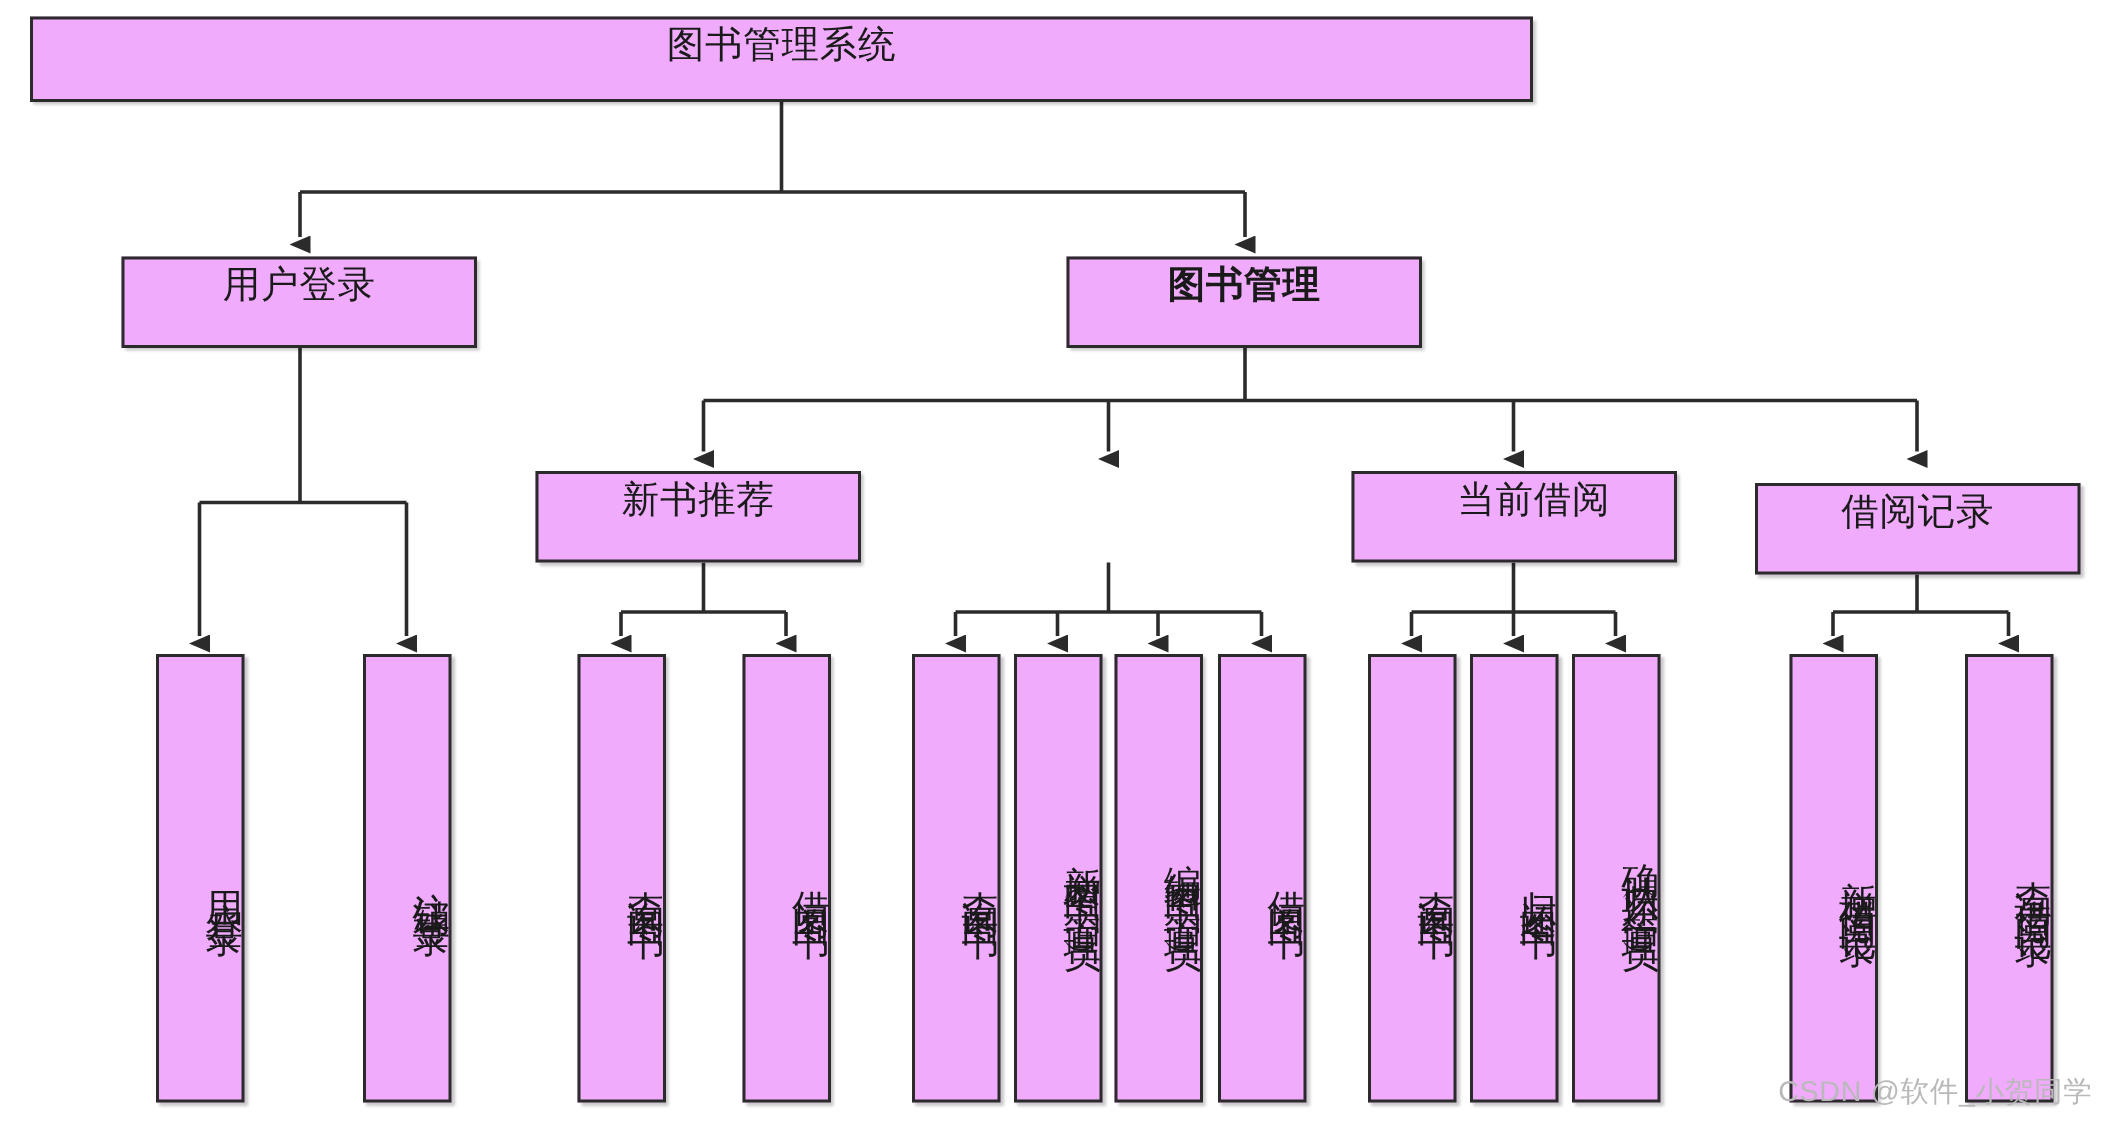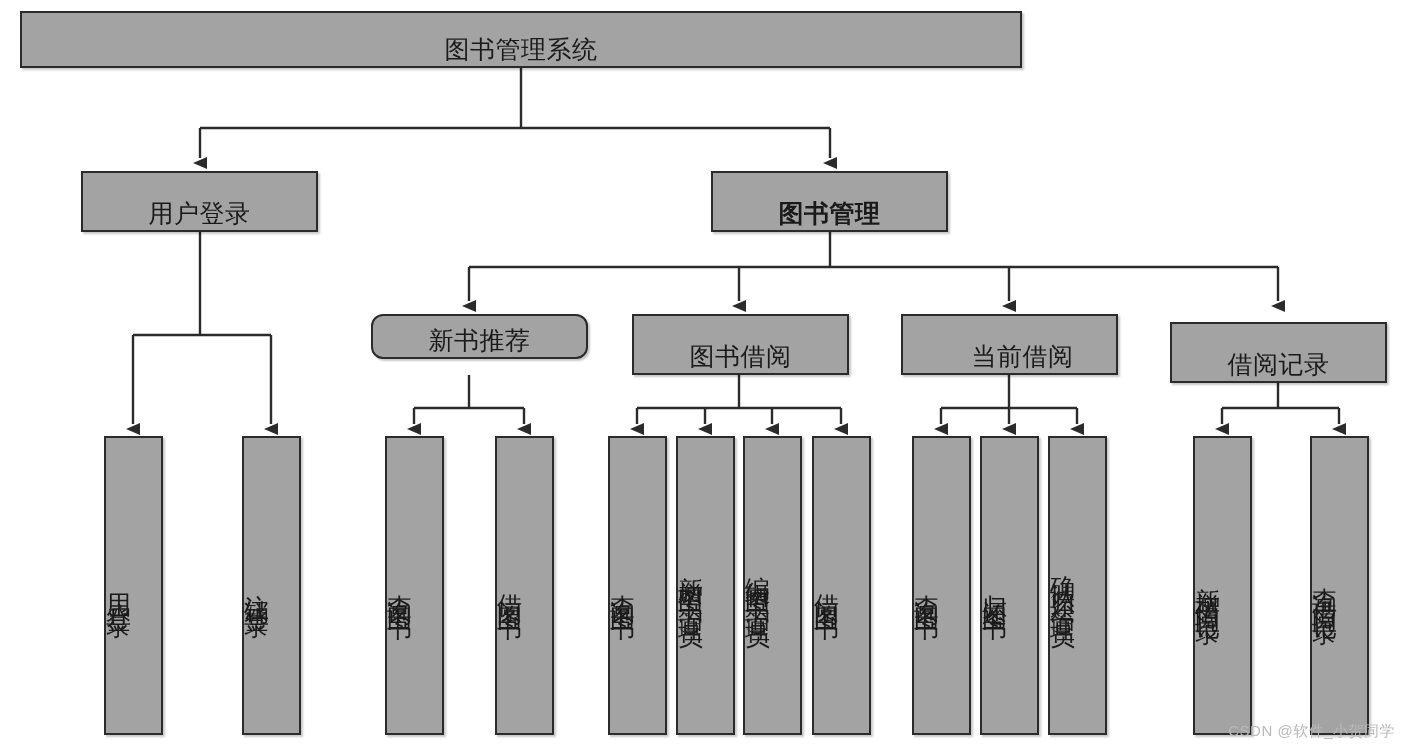--- a/index.html
+++ b/index.html
@@ -21,25 +21,25 @@
     position: absolute;
     left: 0;
     top: 0;
     width: 1405px;
     height: 747px;
     pointer-events: none;
   }
   .node {
     position: absolute;
     box-sizing: border-box;
-    background: #a3a3a3;
+    background: #f0abfc;
     border: 2.4px solid #2b2b2b;
     box-shadow: 2px 2px 2px rgba(0,0,0,0.22);
     display: flex;
-    align-items: flex-end;
+    align-items: flex-start;
     justify-content: center;
     color: #1a1a1a;
   }
   .node.horiz {
     font-size: 25px;
     letter-spacing: 0.5px;
   }
   .node.vert {
     writing-mode: vertical-rl;
     text-orientation: upright;
@@ -51,21 +51,21 @@
   .node.vert .vlabel {
     writing-mode: vertical-rl;
     text-orientation: upright;
     letter-spacing: 7px;
     white-space: nowrap;
   }
   .watermark {
     position: absolute;
     right: 10px;
     bottom: 6px;
-    font-size: 15px;
+    font-size: 19px;
     color: #b9b9b9;
     letter-spacing: 0.5px;
     white-space: nowrap;
   }
 </style>
 </head>
 <body>
 
 <div id="canvas">
 
@@ -123,25 +123,22 @@
     <span>图书管理系统</span>
   </div>
 
   <div class="node horiz" style="left:81px;top:171px;width:237px;height:61px;">
     <span>用户登录</span>
   </div>
   <div class="node horiz" style="left:711px;top:171px;width:237px;height:61px;font-weight:bold;">
     <span>图书管理</span>
   </div>
 
-  <div class="node horiz" style="left:371px;top:314px;width:217px;height:45px;border-radius:12px;">
+  <div class="node horiz" style="left:357px;top:314px;width:217px;height:61px;">
     <span>新书推荐</span>
-  </div>
-  <div class="node horiz" style="left:632px;top:314px;width:217px;height:61px;">
-    <span>图书借阅</span>
   </div>
   <div class="node horiz" style="left:901px;top:314px;width:217px;height:61px;padding-left:26px;">
     <span>当前借阅</span>
   </div>
   <div class="node horiz" style="left:1170px;top:322px;width:217px;height:61px;">
     <span>借阅记录</span>
   </div>
 
   <div class="node vert" style="left:104px;top:436px;width:59px;height:299px;">
     <span class="vlabel">用户登录</span>

